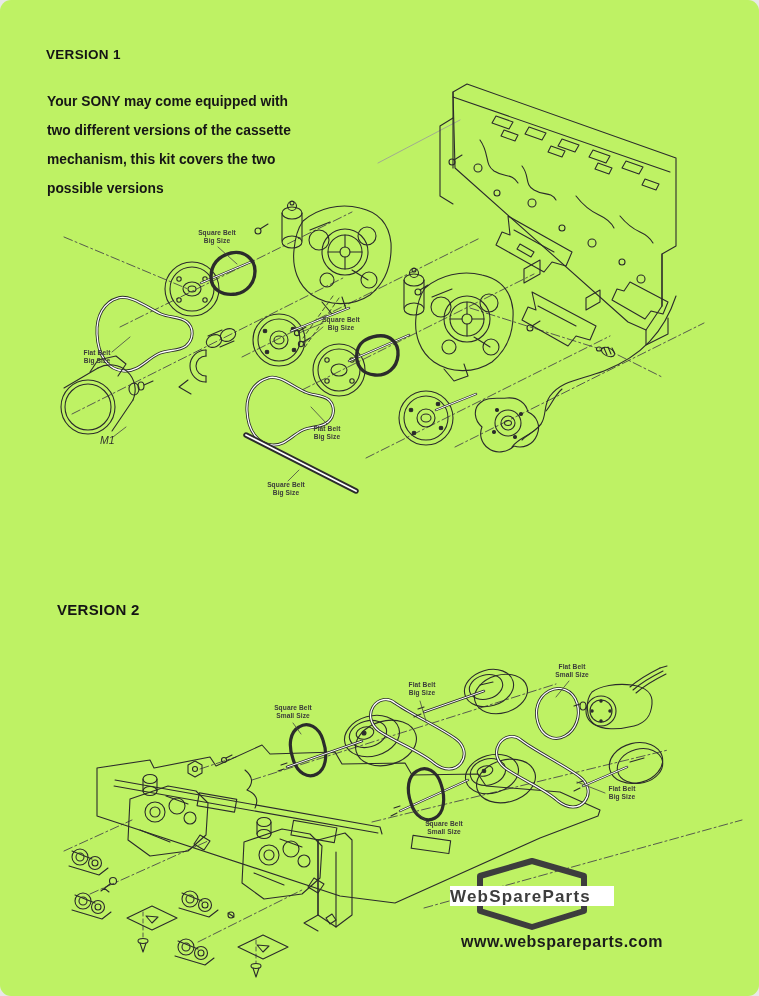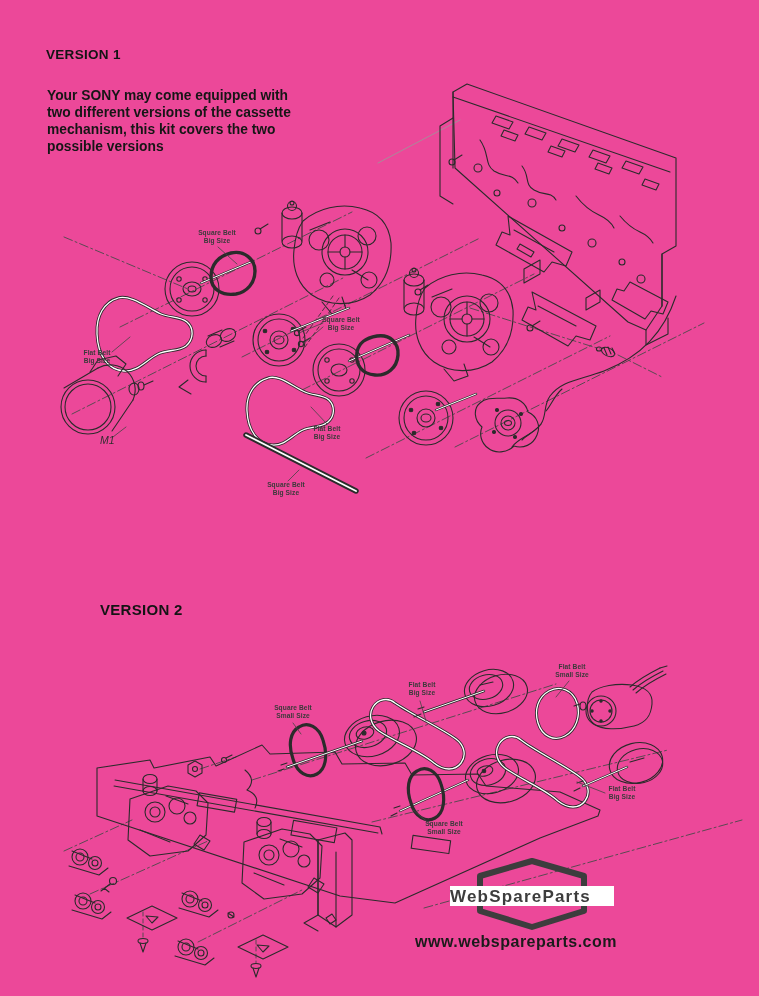--- a/index.html
+++ b/index.html
@@ -1,45 +1,45 @@
 <!DOCTYPE html>
 <html><head>
 <meta charset="utf-8">
 <style>
   html,body{margin:0;padding:0;background:#e8e8e8;}
   .page{
-    position:relative;width:759px;height:996px;background:#ec4899;
-    font-family:"Liberation Sans", sans-serif;overflow:hidden;margin:0 auto;
+    position:relative;width:759px;height:996px;background:#bef264;
+    font-family:"Liberation Sans", sans-serif;overflow:hidden;margin:0 auto;border-radius:11px;
   }
   .art{position:absolute;left:0;top:0;width:759px;height:996px;}
   .heading{
     position:absolute;font-weight:bold;color:#141414;letter-spacing:.3px;
     white-space:pre-line;
   }
   .h-v1{left:46px;top:47px;font-size:13.5px;}
-  .h-v2{left:57px;top:601px;font-size:15px;margin-left:43px;}
+  .h-v2{left:57px;top:601px;font-size:15px;}
   .intro{
     position:absolute;left:47px;top:87px;width:280px;
-    font-weight:bold;color:#161616;font-size:13.8px;line-height:17px;
+    font-weight:bold;color:#161616;font-size:13.8px;line-height:29px;
     white-space:pre-line;
   }
   .part-label{
     position:absolute;font-weight:bold;color:#3a3a3a;font-size:6.6px;
     line-height:8px;text-align:center;white-space:pre-line;letter-spacing:.1px;
   }
   .m1-label{
     position:absolute;left:100px;top:434px;font-style:italic;font-weight:normal;
     color:#2e2e2e;font-size:10.5px;
   }
   .logo-text{
     position:absolute;left:450px;top:887px;width:165px;
     font-weight:bold;font-size:17px;letter-spacing:1.2px;color:#3d3d3d;
   }
   .site-url{
-    position:absolute;left:394px;top:933px;width:244px;text-align:center;
+    position:absolute;left:440px;top:933px;width:244px;text-align:center;
     font-weight:bold;font-size:16px;letter-spacing:.5px;color:#1b1b1b;
   }
 </style>
 </head>
 <body>
 
 <div class="page">
 
   <svg class="art" viewBox="0 0 759 996" fill="none" stroke="#2b2b2b" stroke-width="1.1" stroke-linejoin="round" stroke-linecap="round">
 

